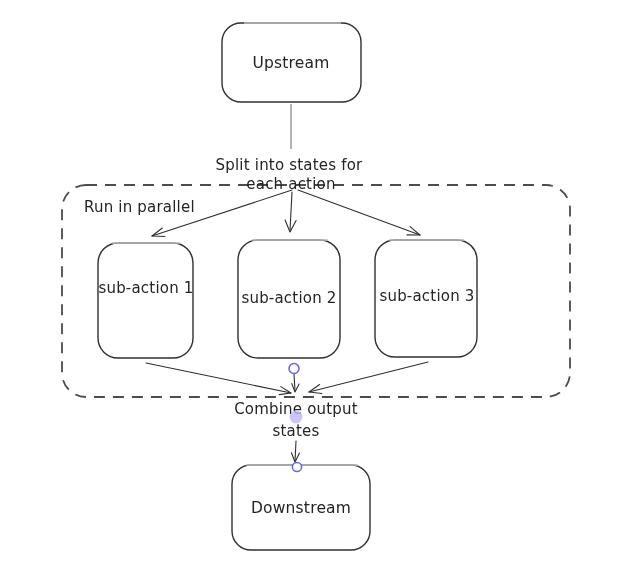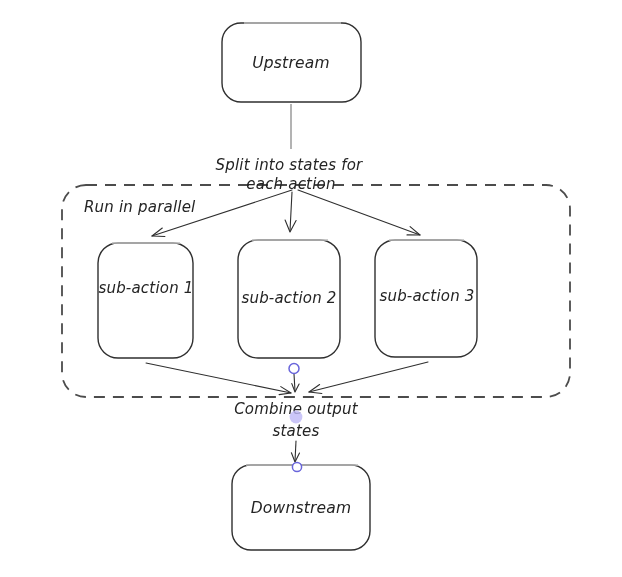--- a/index.html
+++ b/index.html
@@ -2,21 +2,21 @@
 <html style="--background: #ffffff; --stroke: #2f2f2f; --dashed-border: #4c4c4c; --connector-gray: #9a9a9a; --sketch-gray: #bdbdbd; --accent-purple: #6965db; --binding-dot: #c0b9f6; --text: #242424;"><head>
 <meta charset="utf-8">
 <style>
   :root{
     --background:#ffffff; --stroke:#2f2f2f; --dashed-border:#4c4c4c;
     --connector-gray:#9a9a9a; --sketch-gray:#bdbdbd; --accent-purple:#6965db;
     --binding-dot:#c0b9f6; --text:#242424;
   }
   html,body{margin:0;padding:0;background:var(--background);}
   .canvas{position:relative;width:622px;height:577px;background:var(--background);overflow:hidden;
-          font-family:"DejaVu Sans",sans-serif;font-style:italic;}
+          font-family:"DejaVu Sans",sans-serif;}
   svg{position:absolute;inset:0;display:block;}
   .box{fill:#ffffff;stroke:var(--stroke);stroke-width:1.4;}
   .box-top{stroke:var(--sketch-gray);stroke-width:1.7;fill:none;}
   .dashed-box{fill:none;stroke:var(--dashed-border);stroke-width:1.8;stroke-dasharray:11 8;}
   .edge{stroke:var(--stroke);stroke-width:1.1;fill:none;stroke-linecap:round;stroke-linejoin:round;}
   .edge-gray{stroke:var(--connector-gray);stroke-width:1.5;fill:none;}
   .pt{stroke:var(--accent-purple);stroke-width:1.5;fill:#ffffff;}
   .dot{fill:var(--binding-dot);opacity:.82;}
   text{font-family:"DejaVu Sans",sans-serif;font-size:15px;fill:var(--text);
        text-anchor:middle;letter-spacing:.2px;}

